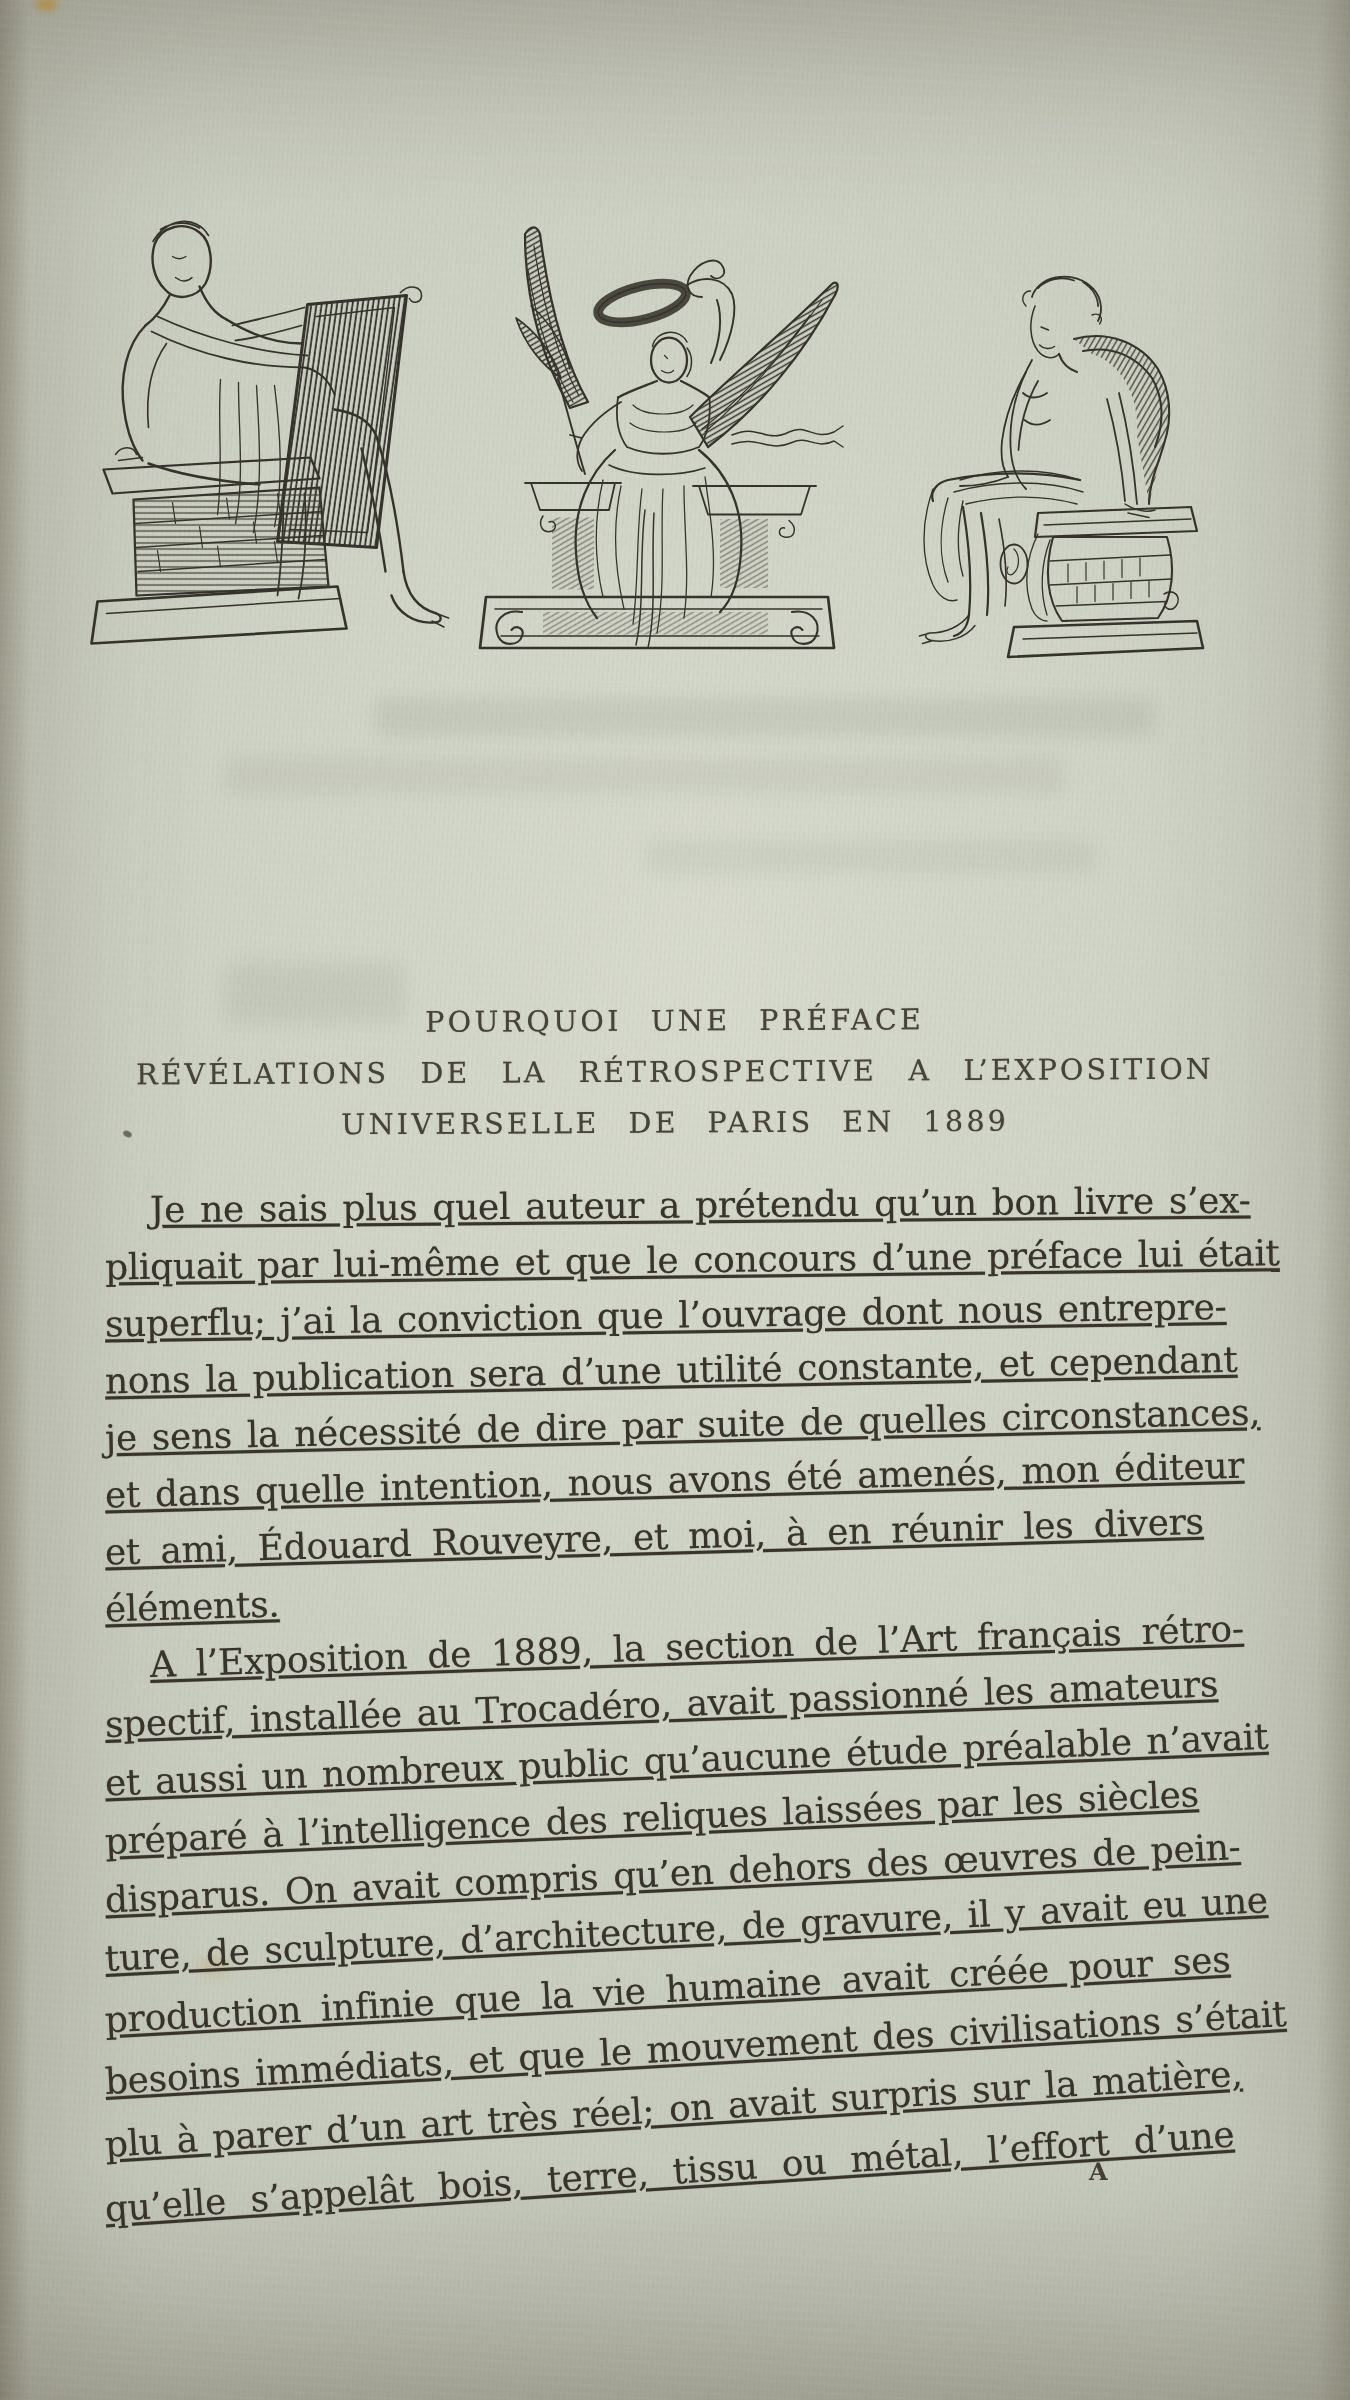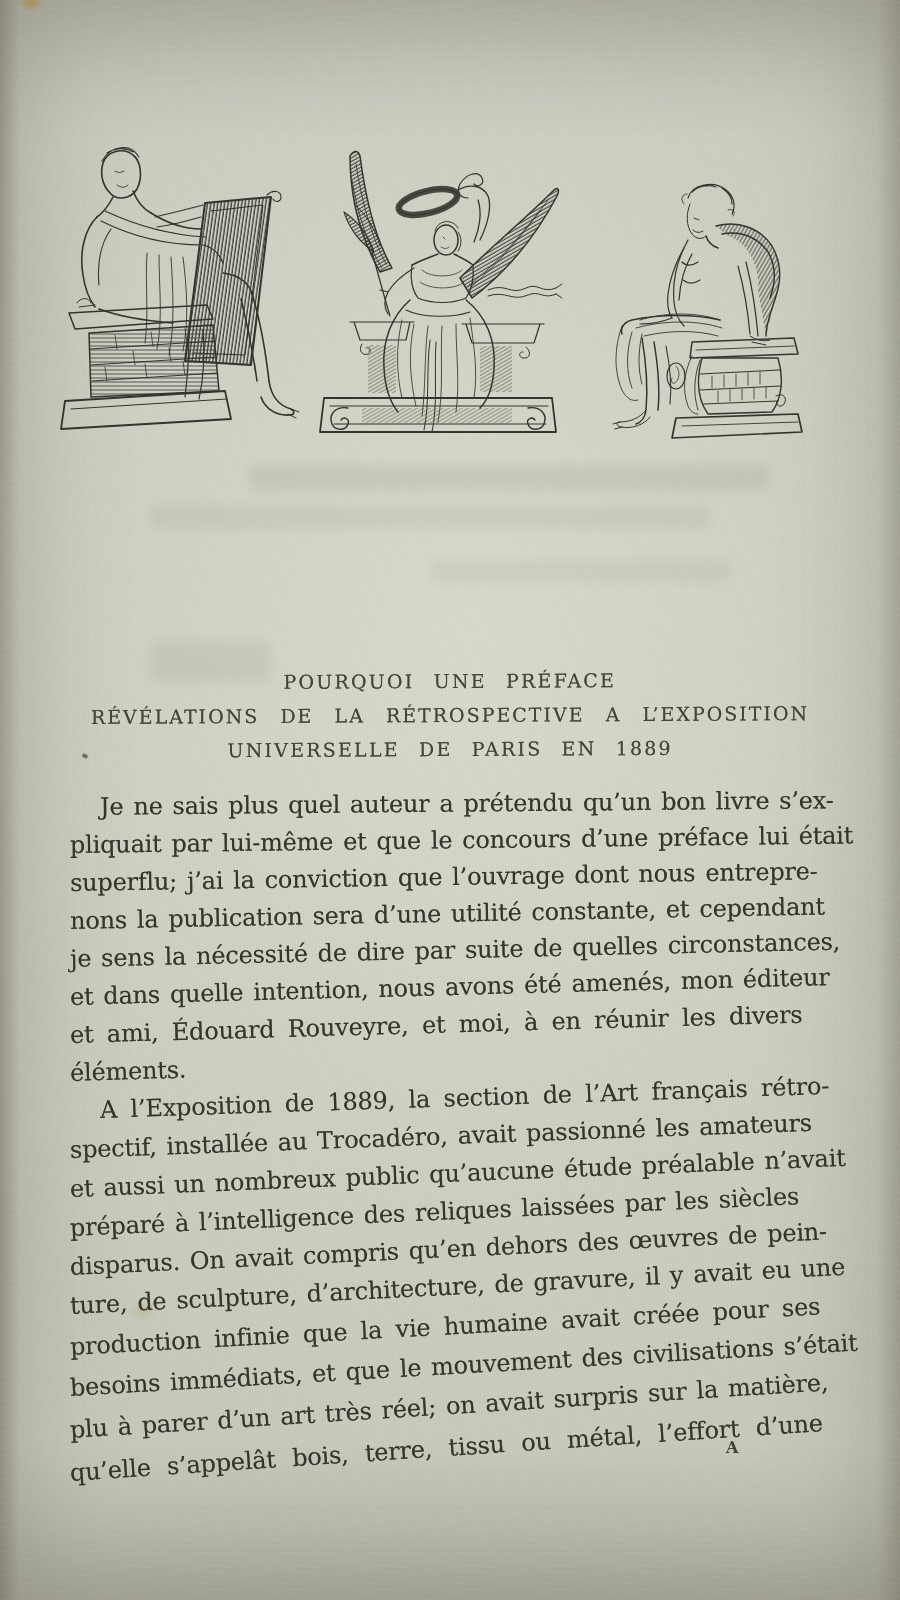--- a/index.html
+++ b/index.html
@@ -44,21 +44,21 @@
   .eng-right{left:580px;top:170px;}
 
   
   .heading{position:absolute;left:0;top:664px;width:900px;text-align:center;
     color:#474338;transform:rotate(-.3deg);}
   .h-line{font-size:19px;line-height:34px;letter-spacing:2.2px;word-spacing:11px;
     text-shadow:0 0 .6px rgba(71,67,56,.65);}
   .h-line.h2{letter-spacing:2px;word-spacing:13px;}
 
   
-  .textblock{position:absolute;left:70px;top:788px;width:792px;color:#38342b;}
+  .textblock{position:absolute;left:70px;top:788px;width:792px;color:#38342b;text-decoration:underline;}
   .bline{white-space:nowrap;height:38px;line-height:38px;font-size:24px;
     letter-spacing:-.2px;word-spacing:2.5px;transform-origin:0 50%;
     text-shadow:0 0 .6px rgba(56,52,43,.55);}
   .bline.indent{padding-left:30px;}
   .bline.w1{word-spacing:6px;}
   .bline.w2{word-spacing:9px;}
   .bline:nth-child(n+9){height:39px;line-height:39px;}
   .bline:nth-child(15){margin-top:2px;}
   .bline:nth-child(16){margin-top:2px;}
   .bline:nth-child(17){margin-top:3px;}

